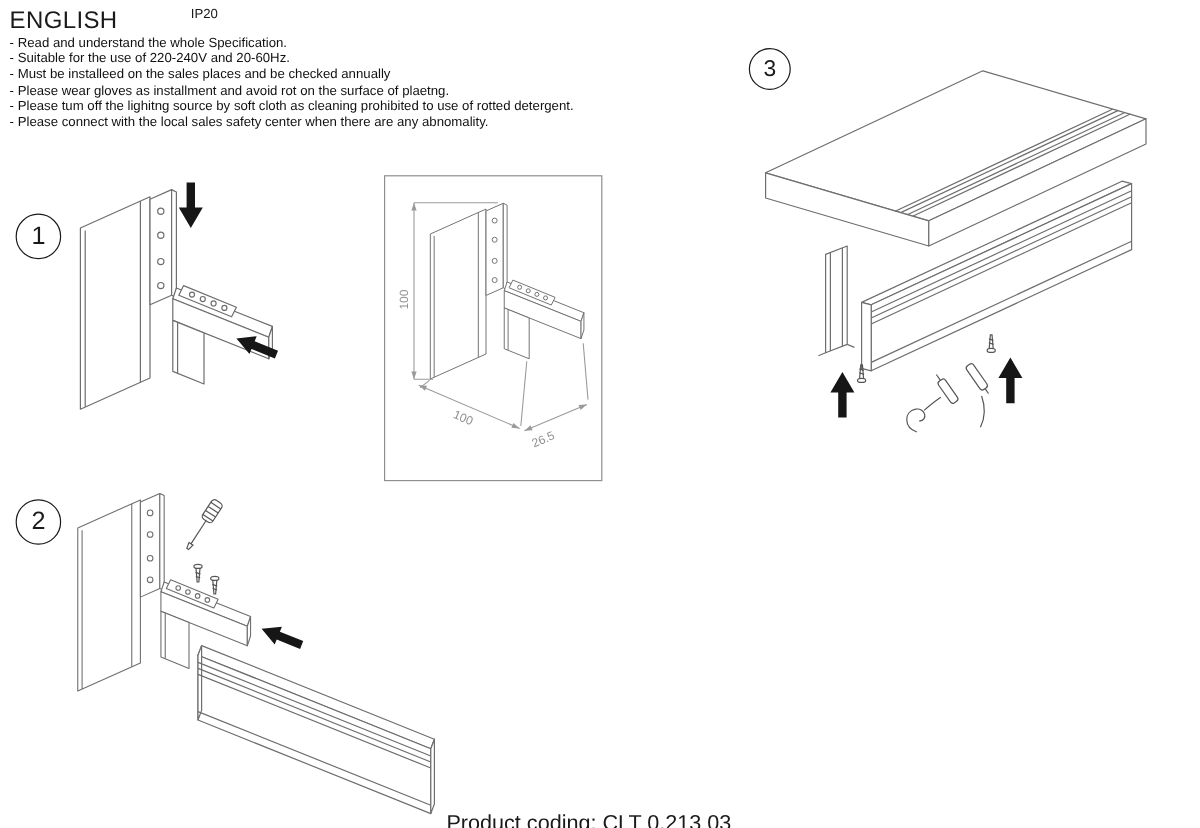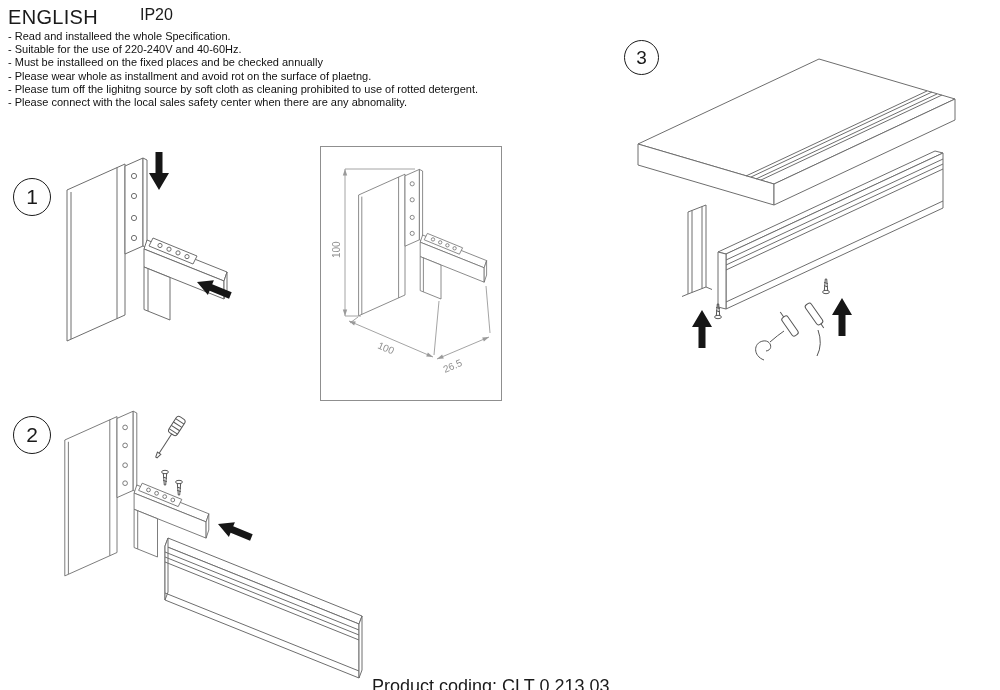--- a/index.html
+++ b/index.html
@@ -1,19 +1,19 @@
 <!DOCTYPE html>
 <html><head>
 <meta charset="utf-8">
 <style>
   html,body{margin:0;padding:0}
   body{width:1000px;height:690px;position:relative;background:#ffffff;overflow:hidden;
        font-family:"Liberation Sans","DejaVu Sans",sans-serif;color:#1a1a1a}
   .lang{position:absolute;left:8px;top:6px;font-size:20px;letter-spacing:.3px}
-  .ip{position:absolute;left:140px;top:6px;font-size:16px}
+  .ip{position:absolute;left:159px;top:6px;font-size:11px}
   .spec{position:absolute;left:8px;top:30px;font-size:11px;line-height:13.2px;color:#111;white-space:nowrap}
   .badge{position:absolute;width:36px;height:36px;border:1.6px solid #1b1b1b;border-radius:50%;
          display:flex;align-items:center;justify-content:center;font-size:21px;background:#fff}
   .badge-sm{width:33px;height:33px;font-size:19px}
   .fig{position:absolute}
   .dim-box{position:absolute;border:1px solid #8f8f8f;background:#fff}
   .product-coding{position:absolute;left:372px;top:676px;font-size:18px}
   g.la polygon, g.la circle, g.la rect{fill:#ffffff;stroke:#6e6e6e;stroke-width:1;stroke-linejoin:round}
   g.la line{stroke:#6e6e6e;stroke-width:1}
   .bold{fill:#161616;stroke:none}
@@ -25,24 +25,24 @@
 </style>
 </head>
 <body>
 
 <div>
 
   <span class="lang">ENGLISH</span>
   <span class="ip">IP20</span>
 
   <div class="spec">
-    <div>- Read and installeed the whole Specification.</div>
-    <div>- Suitable for the use of 220-240V and 40-60Hz.</div>
-    <div>- Must be installeed on the fixed places and be checked annually</div>
-    <div>- Please wear whole as installment and avoid rot on the surface of plaetng.</div>
+    <div>- Read and understand the whole Specification.</div>
+    <div>- Suitable for the use of 220-240V and 20-60Hz.</div>
+    <div>- Must be installeed on the sales places and be checked annually</div>
+    <div>- Please wear gloves as installment and avoid rot on the surface of plaetng.</div>
     <div>- Please tum off the lighitng source by soft cloth as cleaning prohibited to use of rotted detergent.</div>
     <div>- Please connect with the local sales safety center when there are any abnomality.</div>
   </div>
 
   <div class="badge" style="left:13px;top:178px">
     <span>1</span>
   </div>
   <div class="badge" style="left:13px;top:416px">
     <span>2</span>
   </div>

